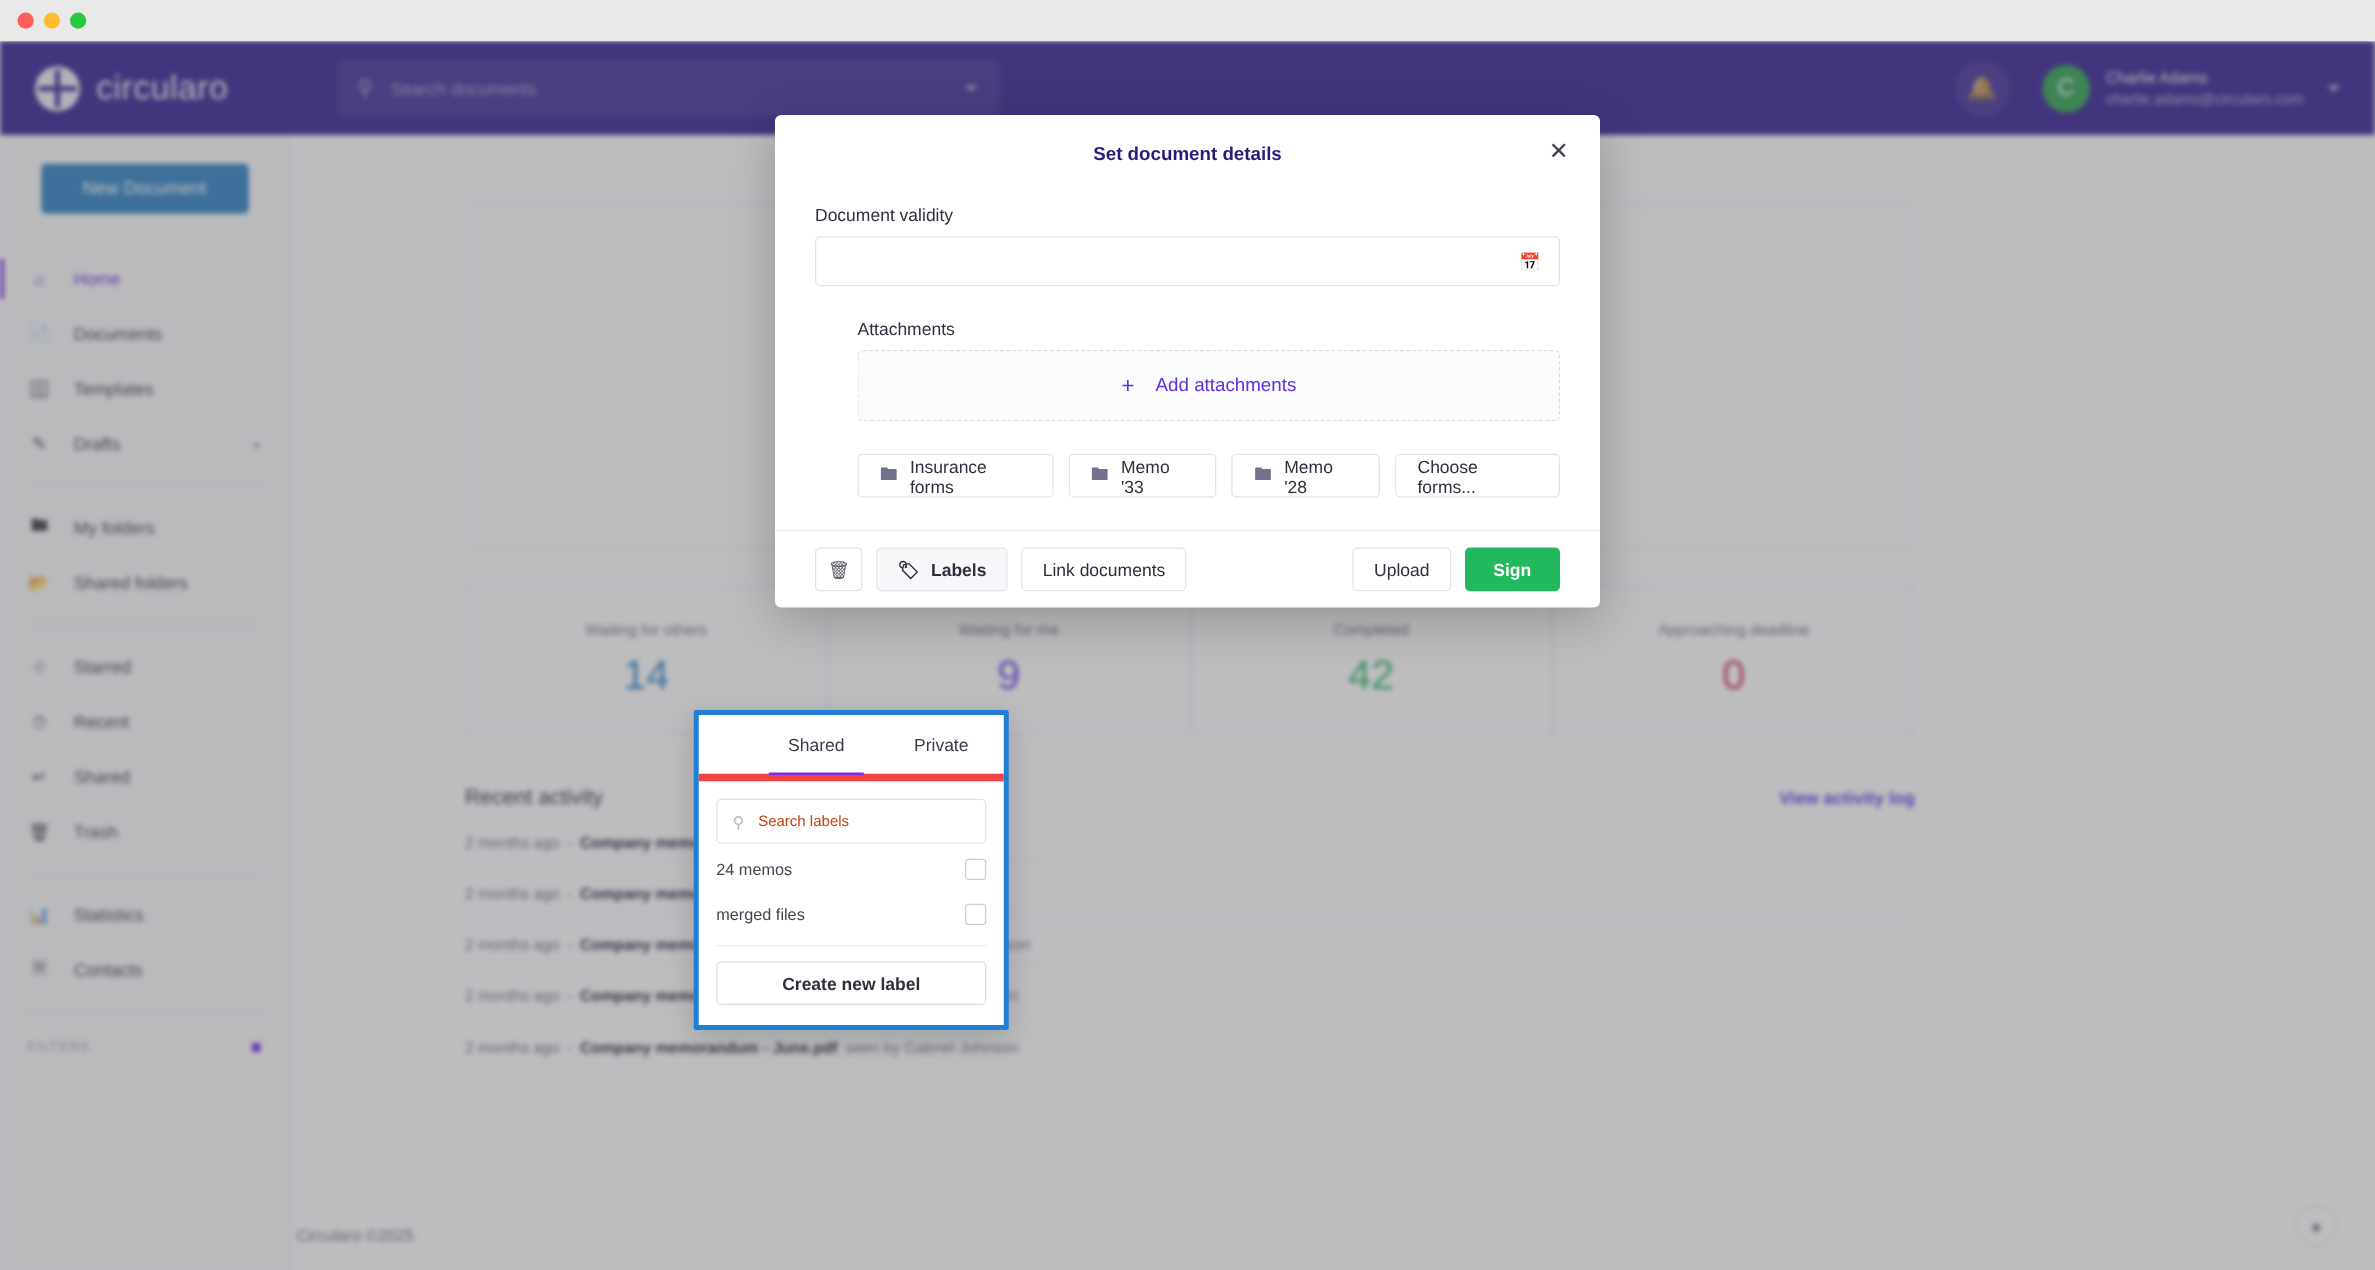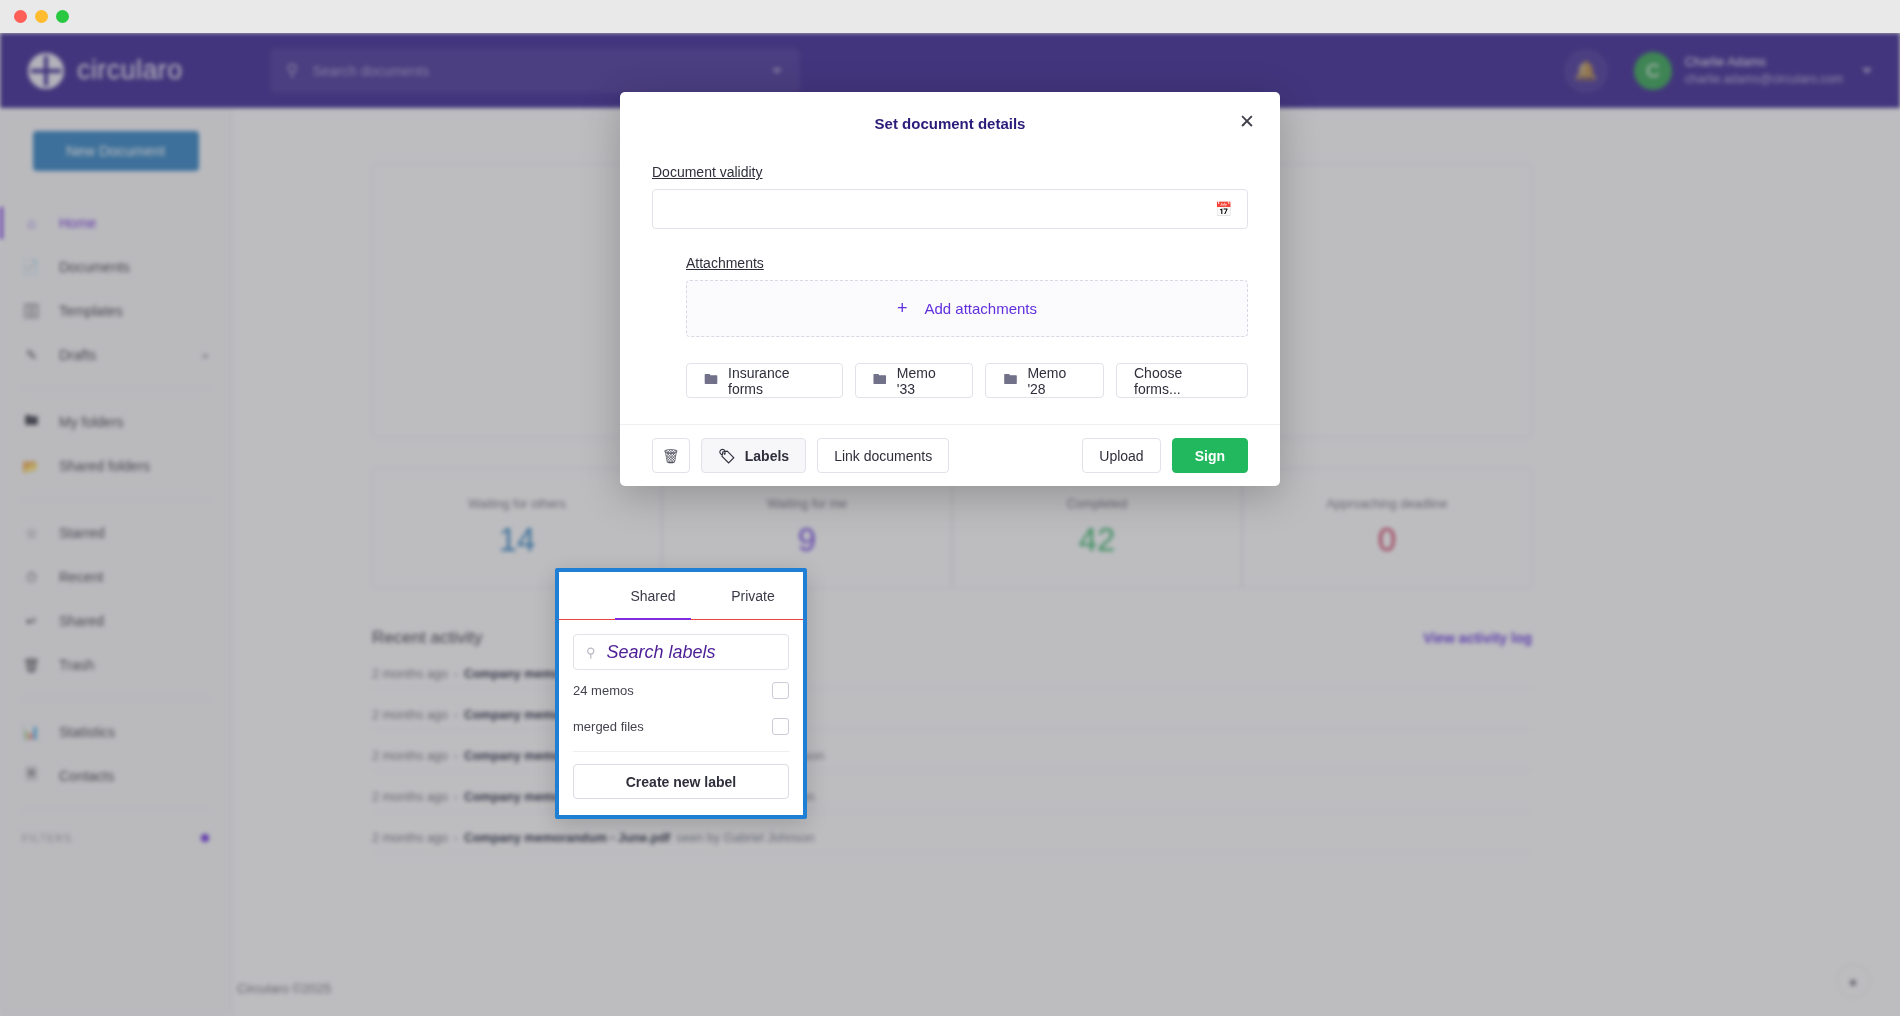--- a/index.html
+++ b/index.html
@@ -168,21 +168,21 @@
     background: #fff; border-radius: 5px; box-shadow: 0 10px 40px rgba(0,0,0,.22);
     overflow: hidden;
   }
   .modal-head { height: 62px; display: flex; align-items: center; justify-content: center; position: relative; }
   .modal-title { color: #2b1b7a; font-size: 15px; font-weight: bold; }
   .modal-close {
     position: absolute; right: 20px; top: 16px; width: 26px; height: 26px;
     display: flex; align-items: center; justify-content: center; color: #40404c; font-size: 19px;
   }
   .modal-body { padding: 10px 32px 26px 32px; }
-  .field-label { color: #2f2f3c; font-size: 14px; margin-bottom: 9px; text-decoration: underline; }
+  .field-label { color: #2f2f3c; font-size: 14px; margin-bottom: 9px; }
   .validity-input {
     height: 40px; border: 1px solid #e2e2ea; border-radius: 4px;
     display: flex; align-items: center; padding: 0 14px; position: relative;
   }
   .validity-input .cal { position: absolute; right: 14px; color: #b5b5c2; font-size: 14px; }
   .section { margin-top: 26px; margin-left: 34px; }
   .dropzone {
     height: 57px; border: 1px dashed #d9d9e3; border-radius: 4px; background: #fbfbfd;
     display: flex; align-items: center; justify-content: center; gap: 17px;
   }
@@ -208,35 +208,35 @@
   .fbtn.active { font-weight: bold; background: #f7f7fa; }
   .fbtn.sign { background: #22b85e; border-color: #22b85e; color: #fff; font-weight: bold; padding: 0 22px; }
   .foot-spacer { flex: 1; }
 
   
   .labels-pop {
     position: absolute; left: 555px; top: 568px; width: 252px;
     background: #fff; border: 4px solid #1e7fd4; border-radius: 2px;
     box-shadow: 0 6px 22px rgba(0,0,0,.16);
   }
-  .lp-tabs { display: flex; border-bottom: 1px solid #ef4444; padding-left: 44px; }
+  .lp-tabs { display: flex; border-bottom: 6px solid #ef4444; padding-left: 44px; }
   .lp-tab {
     flex: 1; height: 47px; display: flex; align-items: center; justify-content: center;
     color: #3a3a48; font-size: 14px; position: relative;
   }
   .lp-tab.active::after {
     content: ""; position: absolute; left: 12px; right: 12px; bottom: -1px; height: 2px; background: #7e2de0;
   }
   .lp-body { padding: 14px 14px 16px 14px; }
   .lp-search {
     height: 36px; border: 1px solid #e2e2ea; border-radius: 4px;
     display: flex; align-items: center; gap: 11px; padding: 0 12px;
   }
   .lp-search .si { color: #b9b9c6; font-size: 13px; }
-  .lp-search .sp { color: #4c1d95; font-size: 18px; font-style: italic; }
+  .lp-search .sp { color: #c2410c; font-size: 12px; }
   .lp-item {
     display: flex; align-items: center; height: 31px; margin-top: 5px;
     color: #44444f; font-size: 13px;
   }
   .lp-check {
     margin-left: auto; width: 17px; height: 17px; border: 1px solid #ccccd8; border-radius: 3px; background: #fff;
   }
   .lp-sep { height: 1px; background: #ededf2; margin: 9px 0 12px 0; }
   .lp-create {
     height: 35px; border: 1px solid #dcdce5; border-radius: 4px; background: #fff;

